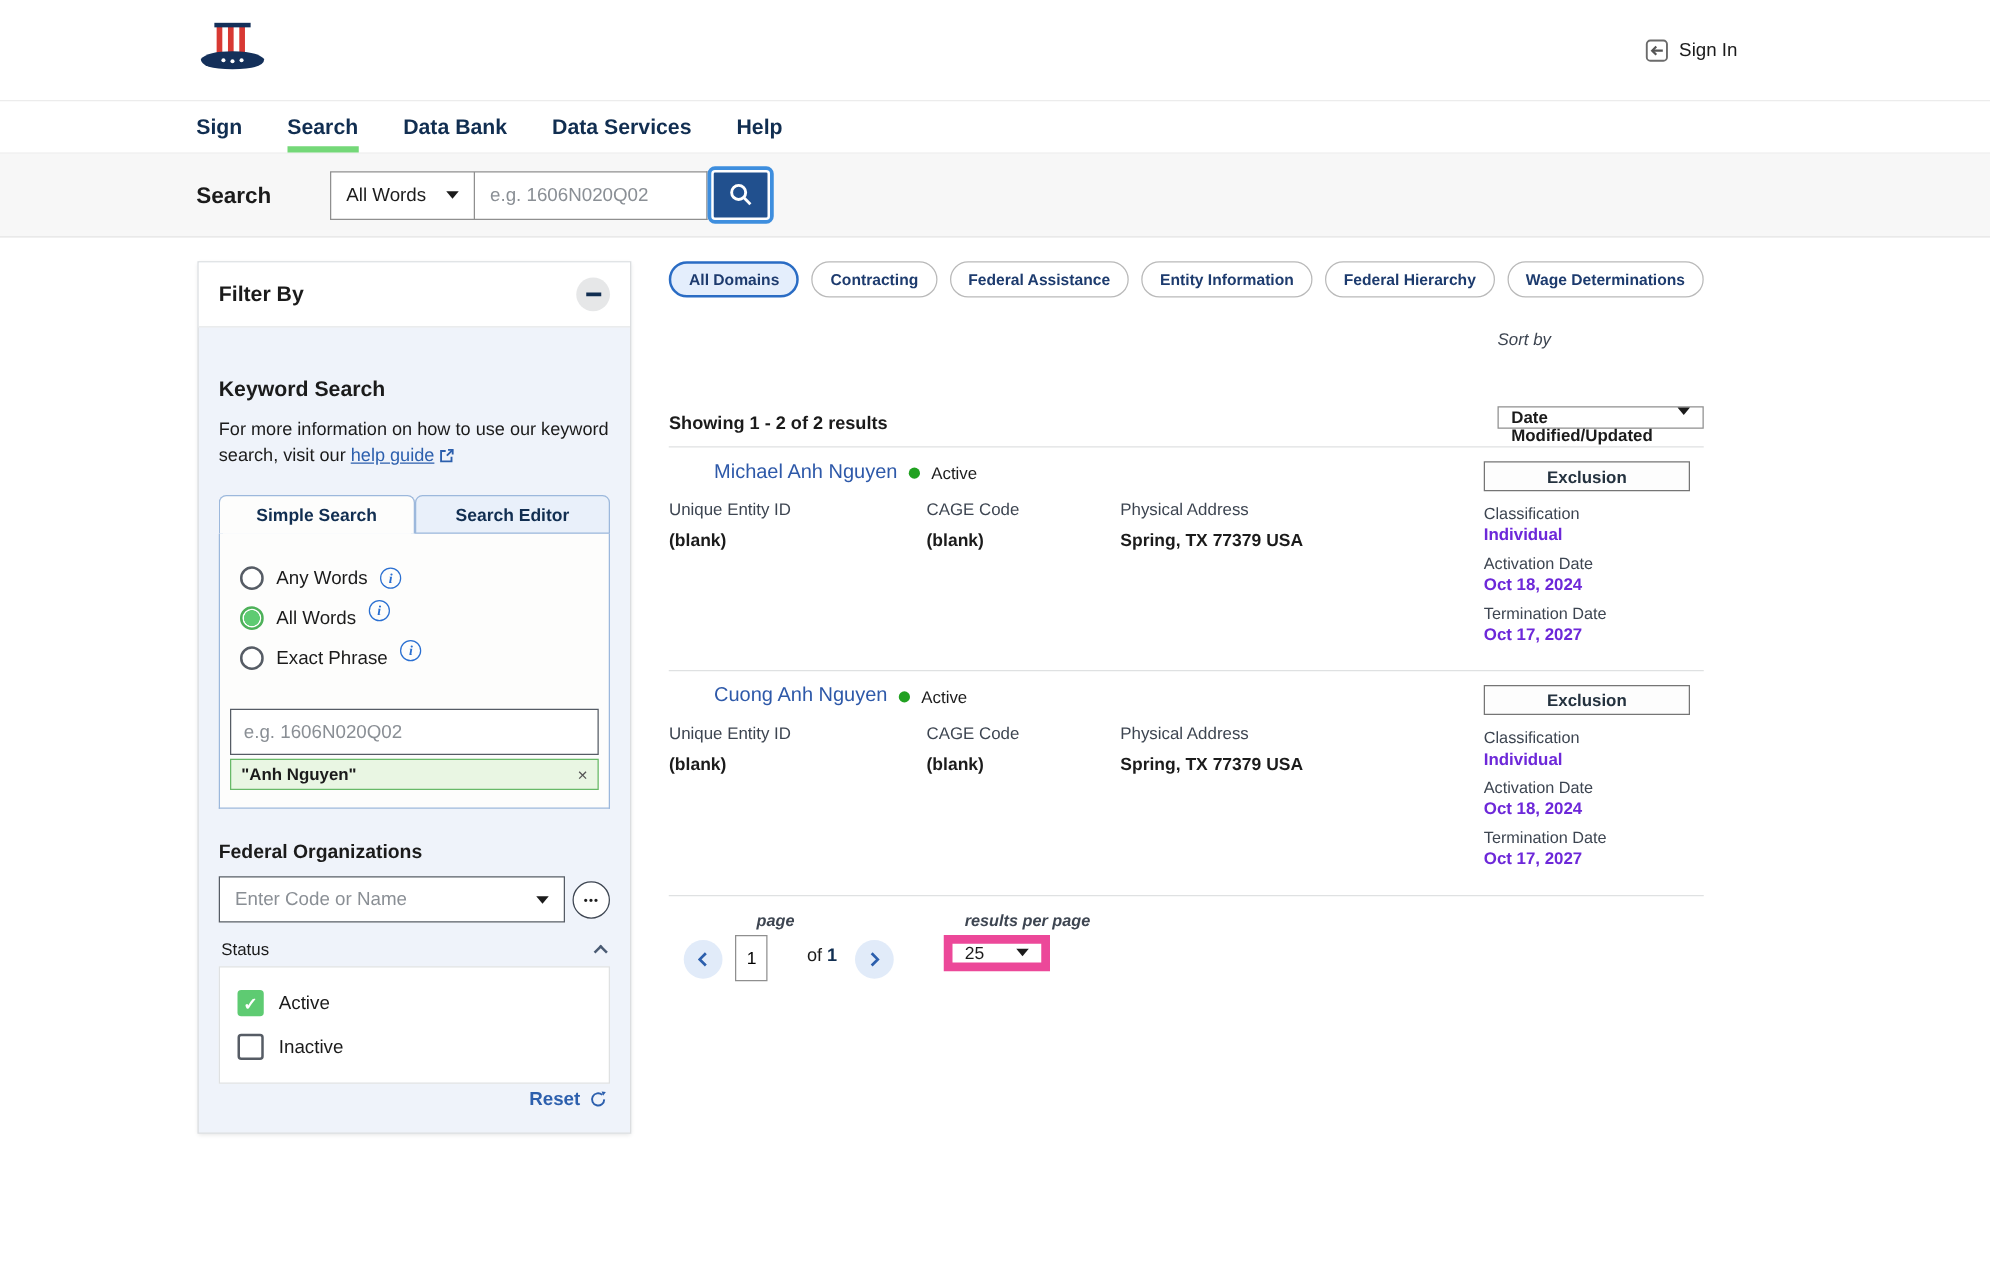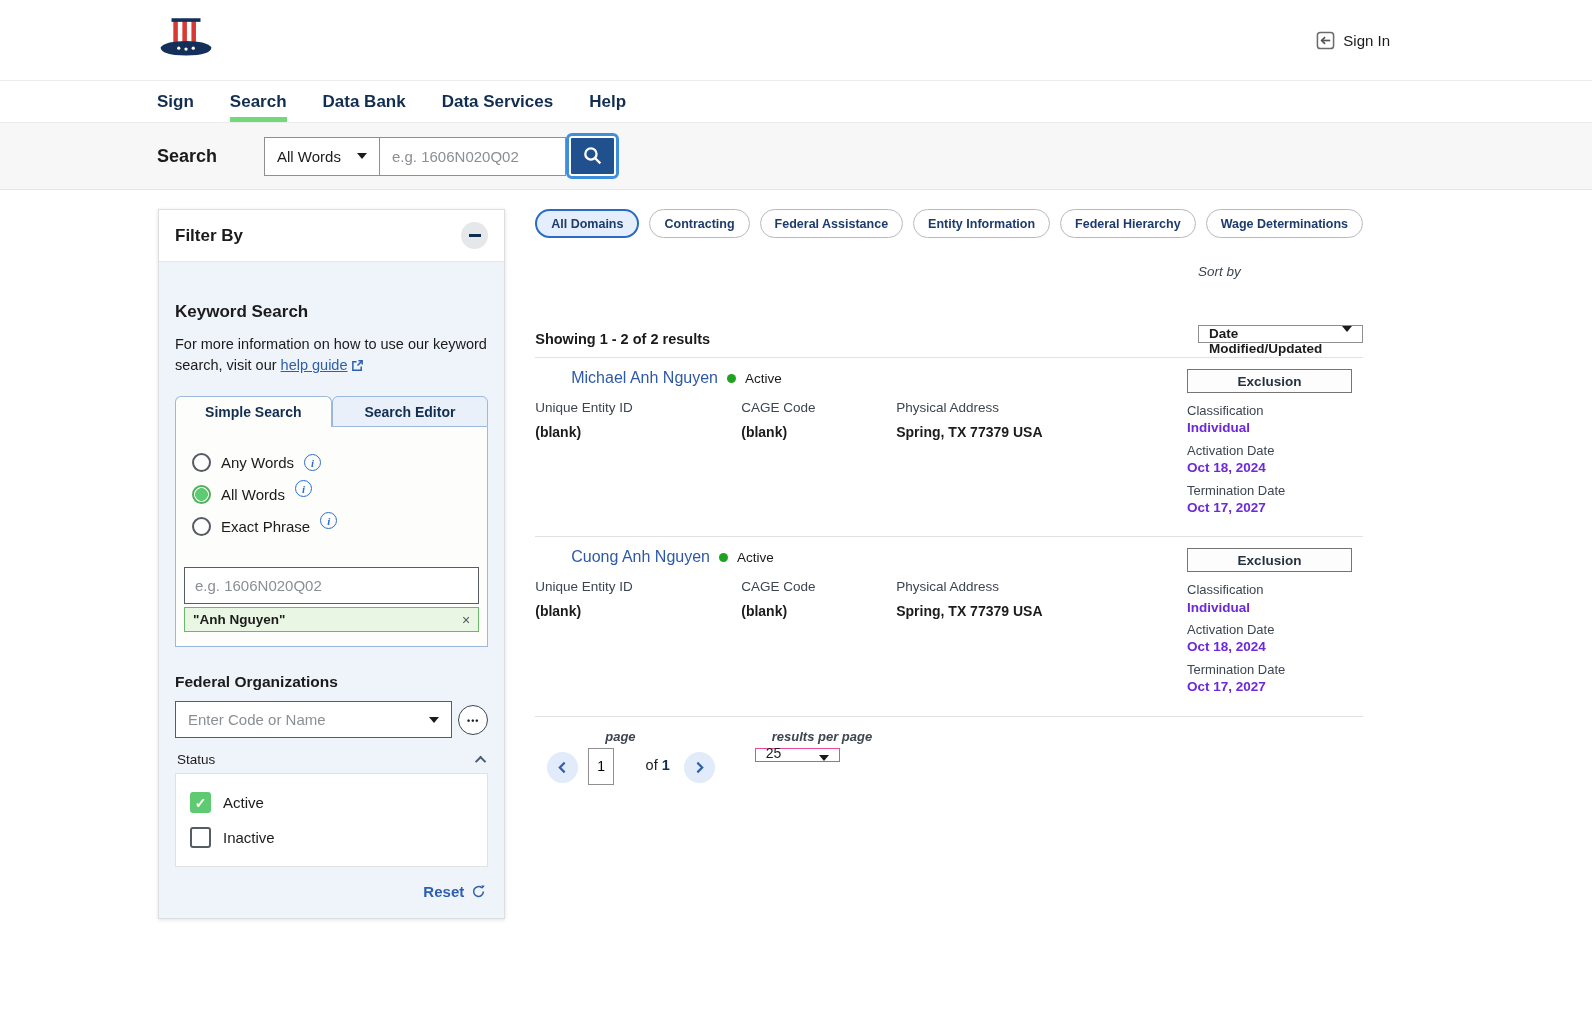--- a/index.html
+++ b/index.html
@@ -74,21 +74,21 @@
   .combo { flex:1; height:37px; background:#fff; border:1px solid #565c65; display:flex; align-items:center; justify-content:space-between; padding:0 12px; }
   .combo-input { border:none; outline:none; font-size:15px; width:85%; font-family:"Liberation Sans",sans-serif; }
   .more-btn { width:30px; height:30px; border-radius:50%; border:1.5px solid #3d4551; background:#fff; font-size:15px; font-weight:700; line-height:0; color:#1b1b1b; cursor:pointer; letter-spacing:1px; }
   .status-row { display:flex; align-items:center; justify-content:space-between; margin:14px 2px 6px; font-size:13.5px; color:#1b1b1b; }
   .chev-up { width:8px; height:8px; border-left:2px solid #4a5b73; border-top:2px solid #4a5b73; transform:rotate(45deg) translateY(2px); cursor:pointer; }
   .status-box { background:#fff; border:1px solid #dfe1e2; padding:12px 14px; }
   .check-row { display:flex; align-items:center; gap:12px; margin:6px 0 14px; font-size:15px; }
   .check-row:last-child { margin-bottom:6px; }
   .checkbox { width:21px; height:21px; border-radius:3px; border:2px solid #565c65; background:#fff; cursor:pointer; display:flex; align-items:center; justify-content:center; }
   .checkbox.checked { border:none; background:#5ecb72; color:#fff; font-size:14px; font-weight:700; }
-  .reset-row { display:flex; justify-content:flex-end; align-items:center; gap:7px; padding:16px 2px 8px; color:#2c5fad; font-size:15px; font-weight:700; cursor:pointer; }
+  .reset-row { display:flex; justify-content:flex-end; align-items:center; gap:7px; padding:4px 2px 8px; color:#2c5fad; font-size:15px; font-weight:700; cursor:pointer; }
 
   
   .results { flex:1; padding:0 0 0 30px; margin-right:229px; }
   .pills { display:flex; gap:10px; }
   .pill { height:29px; border-radius:15px; border:1.5px solid #b9b9b9; background:#fff; display:flex; align-items:center; padding:0 14px; font-size:12.5px; font-weight:700; color:#1d3b6e; cursor:pointer; white-space:nowrap; }
   .pill.active { background:#e4eefc; border:2px solid #2a6cc4; }
   .sort-area { display:flex; flex-direction:column; align-items:flex-start; margin:26px 0 0 auto; width:165px; }
   .sort-label { font-size:13.5px; font-style:italic; color:#3d4551; margin-bottom:6px; }
   .sort-select { width:165px; height:18px; background:#fff; border:1px solid #8f8f8f; display:flex; align-items:flex-start; justify-content:space-between; padding:0 10px; font-size:13.5px; font-weight:700; color:#1b1b1b; cursor:pointer;margin-top:40px; }
   .showing { font-size:14.5px; font-weight:700; margin:-12px 0 10px; }
@@ -113,21 +113,21 @@
 
   
   .pagination { display:flex; align-items:flex-start; margin:12px 0 0 12px; }
   .pg-circle { width:31px; height:31px; border-radius:50%; background:#e1ebf9; border:none; cursor:pointer; display:flex; align-items:center; justify-content:center; margin-top:23px; }
   .pg-col { display:flex; flex-direction:column; margin:0 10px; }
   .pg-label { font-size:13px; font-style:italic; font-weight:700; color:#3d4551; margin-bottom:4px;margin-left:17px; }
   .pg-input { width:26px; height:37px; border:1px solid #8f8f8f; text-align:center; font-size:14px; font-family:"Liberation Sans",sans-serif; }
   .pg-of { margin-top:28px; font-size:14.5px; color:#1b1b1b; white-space:nowrap; }
   .pg-of b { color:#112e51; }
   .pp-col { display:flex; flex-direction:column; margin-left:40px; }
-  .pp-select { width:85px; height:14px; background:#fff; border:1px solid #ec4899; display:flex; align-items:flex-end; justify-content:space-between; padding:0 10px; font-size:14px; cursor:pointer; }
+  .pp-select { width:85px; height:29px; background:#fff; border:7px solid #ec4899; display:flex; align-items:center; justify-content:space-between; padding:0 10px; font-size:14px; cursor:pointer; }
 </style>
 </head>
 <body>
 
 <div class="page">
 
 
   <div class="header">
     <div class="logo">
       <svg width="58" height="46" viewBox="0 0 64 50">

